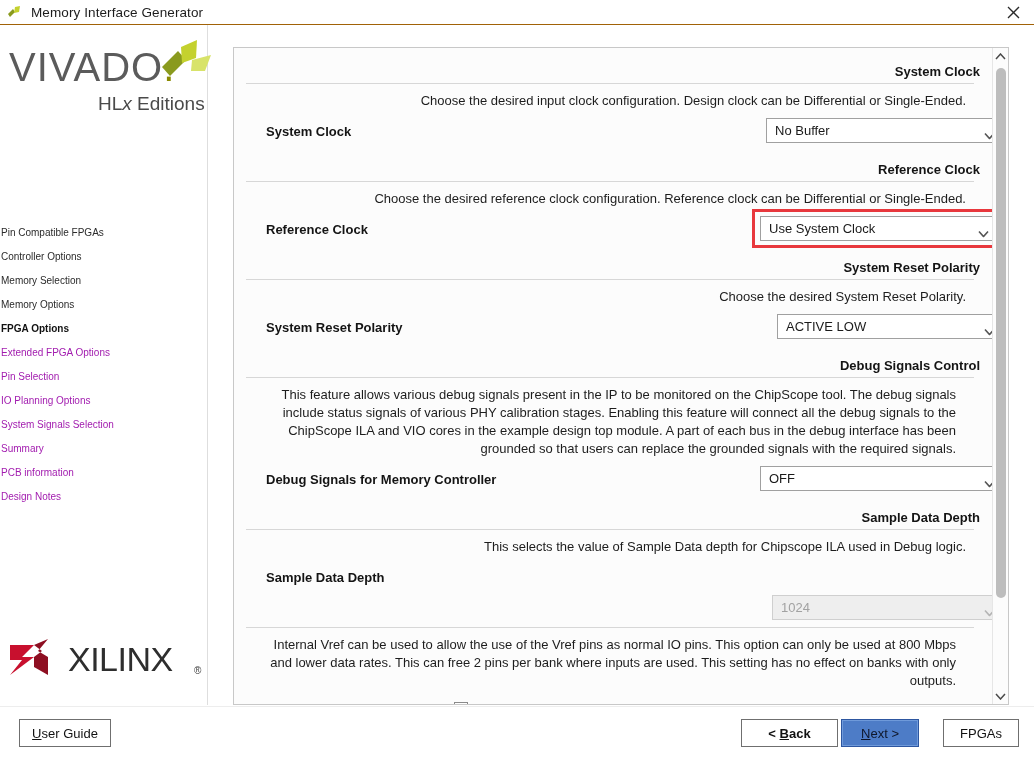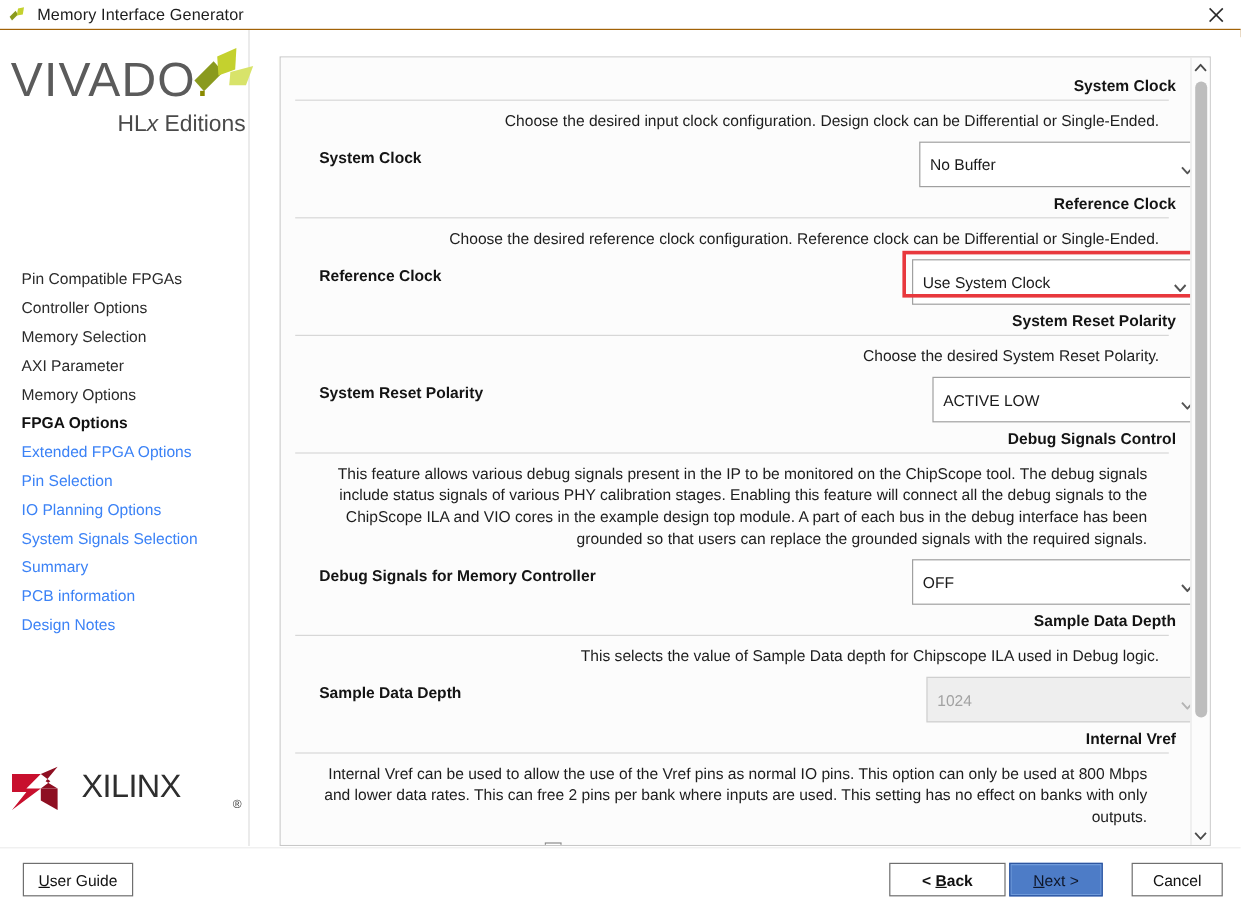--- a/index.html
+++ b/index.html
@@ -97,37 +97,37 @@
   }
 
   .nav {
     position: absolute;
     left: 0; top: 196px;
     width: 207px;
   }
   .nav-item {
     height: 24px;
     line-height: 24px;
-    padding-left: 18px;
-    font-size: 13px;
+    padding-left: 1px;
+    font-size: 10px;
     color: #2b2b2b;
     white-space: nowrap;
   }
   .nav-item.active { font-weight: bold; color: #111; }
-  .nav-item.disabled { color: #3b82f6; }
+  .nav-item.disabled { color: #a21caf; }
 
   .xilinx-logo {
     position: absolute;
     left: 8px; top: 608px;
     width: 195px; height: 54px;
   }
   .xilinx-word {
     position: absolute;
     left: 60px; top: 7px;
-    font-size: 27px;
+    font-size: 34px;
     font-weight: 400;
     letter-spacing: -.5px;
     color: #2e2e2e;
     font-family: "Liberation Sans", sans-serif;
   }
   .xilinx-reg {
     position: absolute;
     left: 186px; top: 32px;
     font-size: 10px;
     color: #3a3a3a;
@@ -191,21 +191,21 @@
     font-size: 13px;
     font-weight: bold;
     color: #141414;
     white-space: nowrap;
   }
 
   
   .dd {
     position: absolute;
     top: 2px;
-    height: 38px;
+    height: 25px;
     background: #ffffff;
     border: 1px solid #a0a0a0;
     box-sizing: border-box;
     display: flex;
     align-items: center;
     padding-left: 8px;
     font-size: 13px;
     color: #1a1a1a;
   }
   .dd .chev {
@@ -331,21 +331,20 @@
           <polygon points="25,10 41,3 40,21 26,26" fill="#c4d12e"></polygon>
           <polygon points="36,23 55,18 49,34 35,34" fill="#d8e36a"></polygon>
         </svg>
       </span>
     </div>
 
     <div class="nav">
       <div class="nav-item">Pin Compatible FPGAs</div>
       <div class="nav-item">Controller Options</div>
       <div class="nav-item">Memory Selection</div>
-      <div class="nav-item">AXI Parameter</div>
       <div class="nav-item">Memory Options</div>
       <div class="nav-item active">FPGA Options</div>
       <div class="nav-item disabled">Extended FPGA Options</div>
       <div class="nav-item disabled">Pin Selection</div>
       <div class="nav-item disabled">IO Planning Options</div>
       <div class="nav-item disabled">System Signals Selection</div>
       <div class="nav-item disabled">Summary</div>
       <div class="nav-item disabled">PCB information</div>
       <div class="nav-item disabled">Design Notes</div>
     </div>
@@ -444,21 +443,21 @@
           </div>
         </div>
 
         <div class="section">
           <div class="section-head">Sample Data Depth</div>
           <div class="section-rule"></div>
           <div class="section-body">
             <div class="desc">This selects the value of Sample Data depth for Chipscope ILA used in Debug logic.</div>
             <div class="field-row">
               <span class="field-label">Sample Data Depth</span>
-              <div class="dd disabled" style="left:506px; width:233px;">
+              <div class="dd disabled" style="left:506px; width:233px;margin-top:31px;">
                 <span>1024</span>
                 <span class="chev">
                   <svg width="11" height="7" viewBox="0 0 11 7">
                       <polyline points="1,1 5.5,6 10,1" fill="none" stroke="#b4b4b4" stroke-width="1.6"></polyline>
                     </svg>
                 </span>
               </div>
             </div>
           </div>
         </div>
@@ -501,14 +500,14 @@
 <div class="btn" id="btn-user-guide">
   <span><u>U</u><span>ser Guide</span></span>
 </div>
 <div class="btn" id="btn-back">
   <span><span>&lt; </span><u>B</u><span>ack</span></span>
 </div>
 <div class="btn primary" id="btn-next">
   <span><u>N</u><span>ext &gt;</span></span>
 </div>
 <div class="btn" id="btn-cancel">
-  <span>Cancel</span>
+  <span>FPGAs</span>
 </div>
 
 </body></html>

